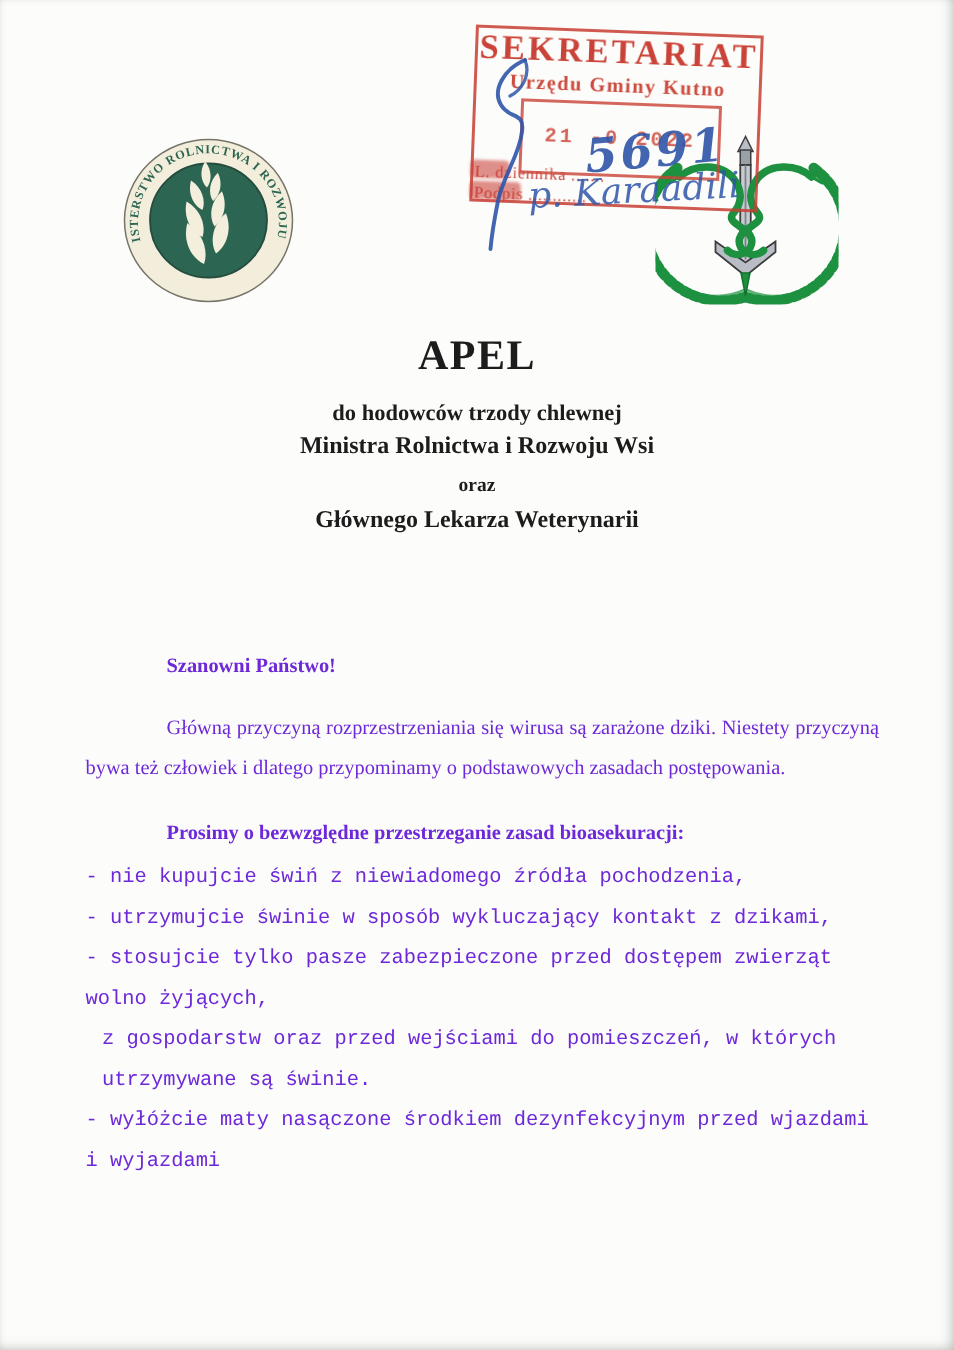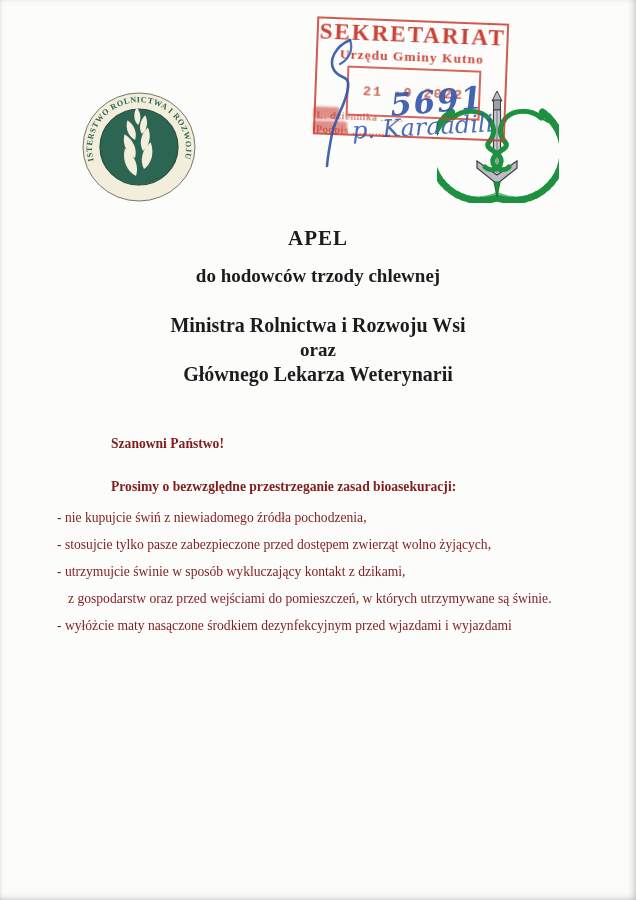--- a/index.html
+++ b/index.html
@@ -56,35 +56,35 @@
   .ink{color:#2f55a8;font-family:"DejaVu Serif", serif;font-style:italic;position:absolute;white-space:nowrap;}
   .ink-number{left:390px;top:83px;font-size:31px;font-weight:bold;transform:rotate(-5deg);letter-spacing:2px;opacity:.9;}
   .ink-note{left:352px;top:113px;font-size:24px;transform:rotate(-3deg);opacity:.85;}
   .pen-flourish{position:absolute;left:312px;top:30px;pointer-events:none;}
 
   
   .vet-emblem{position:absolute;left:437px;top:85px;width:122px;height:118px;}
 
   
   .title-block{position:absolute;top:226px;left:0;width:100%;text-align:center;font-weight:bold;}
-  .title-apel{font-size:21px;line-height:24px;letter-spacing:1px;margin-bottom:14px;}
-  .title-sub{font-size:19px;line-height:24px;margin-bottom:27px;}
-  .title-minister{font-size:20px;line-height:20px;margin-bottom:7px;}
-  .title-oraz{font-size:19px;line-height:16px;margin-bottom:6px;}
-  .title-vet{font-size:20px;line-height:20px;}
+  .title-apel{font-size:28px;line-height:24px;letter-spacing:1px;margin-bottom:14px;}
+  .title-sub{font-size:15px;line-height:24px;}
+  .title-minister{font-size:16px;line-height:20px;margin-bottom:7px;}
+  .title-oraz{font-size:13px;line-height:16px;margin-bottom:6px;}
+  .title-vet{font-size:16px;line-height:20px;}
 
   
   .body-block{
     position:absolute;top:430px;left:57px;right:50px;
-    font-size:13.6px;line-height:27px;text-align:justify;color:#7f1d1d;
+    font-size:13.6px;line-height:27px;text-align:justify;color:#6d28d9;
   }
   .body-block p{margin:0 0 14px 0;text-indent:54px;}
   .b{font-weight:bold;}
   .salutation{margin-bottom:13px;}
-  .bullets{margin:0 0 14px 0;}
+  .bullets{margin:0 0 14px 0;font-family:Liberation Mono, monospace;}
   .bullet{text-indent:0;text-align:left;}
   .bullet-cont{padding-left:11px;}
   .last-par{margin-bottom:0;}
 </style>
 </head>
 <body>
 
 <div class="page">
 
   <svg class="ministry-logo" viewBox="0 0 118 112">
@@ -158,23 +158,24 @@
   <div class="title-block">
     <div class="title-apel">APEL</div>
     <div class="title-sub">do hodowców trzody chlewnej</div>
     <div class="title-minister">Ministra Rolnictwa i Rozwoju Wsi</div>
     <div class="title-oraz">oraz</div>
     <div class="title-vet">Głównego Lekarza Weterynarii</div>
   </div>
 
   <div class="body-block">
     <p class="b salutation">Szanowni Państwo!</p>
+    <p>Główną przyczyną rozprzestrzeniania się wirusa są zarażone dziki. Niestety przyczyną bywa też człowiek i dlatego przypominamy o podstawowych zasadach postępowania.</p>
     <p class="b" style="margin-bottom:4px;margin-top:16px;">Prosimy o bezwzględne przestrzeganie zasad bioasekuracji:</p>
     <div class="bullets">
       <div class="bullet">- nie kupujcie świń z niewiadomego źródła pochodzenia,</div>
+      <div class="bullet">- utrzymujcie świnie w sposób wykluczający kontakt z dzikami,</div>
       <div class="bullet">- stosujcie tylko pasze zabezpieczone przed dostępem zwierząt wolno żyjących,</div>
-      <div class="bullet">- utrzymujcie świnie w sposób wykluczający kontakt z dzikami,</div>
       <div class="bullet bullet-cont">z gospodarstw oraz przed wejściami do pomieszczeń, w których utrzymywane są świnie.</div>
       <div class="bullet">- wyłóżcie maty nasączone środkiem dezynfekcyjnym przed wjazdami i wyjazdami</div>
     </div>
   </div>
 
 </div>
 
 </body></html>

